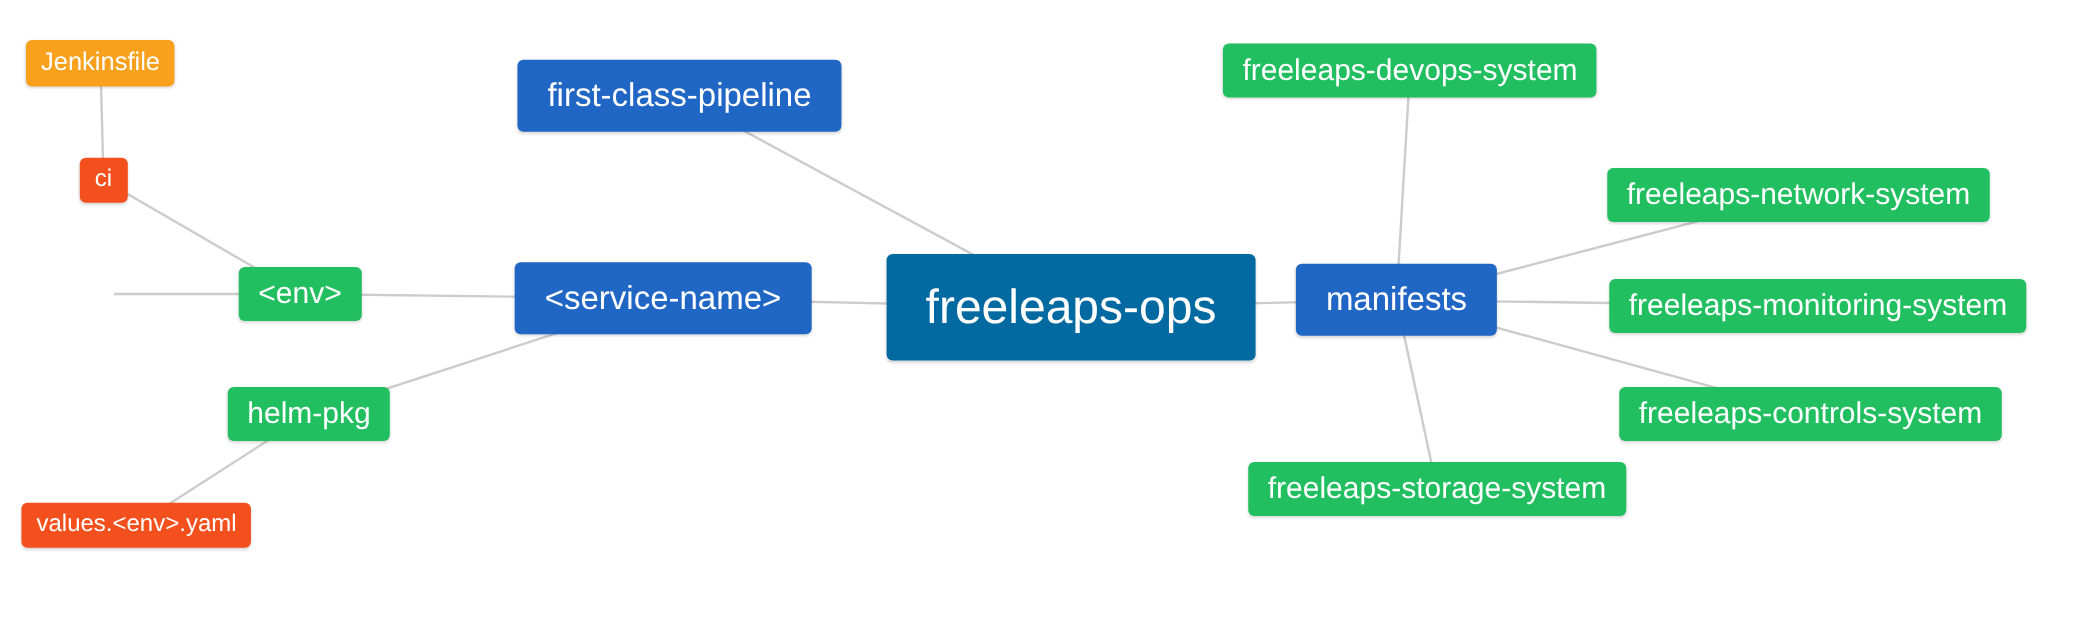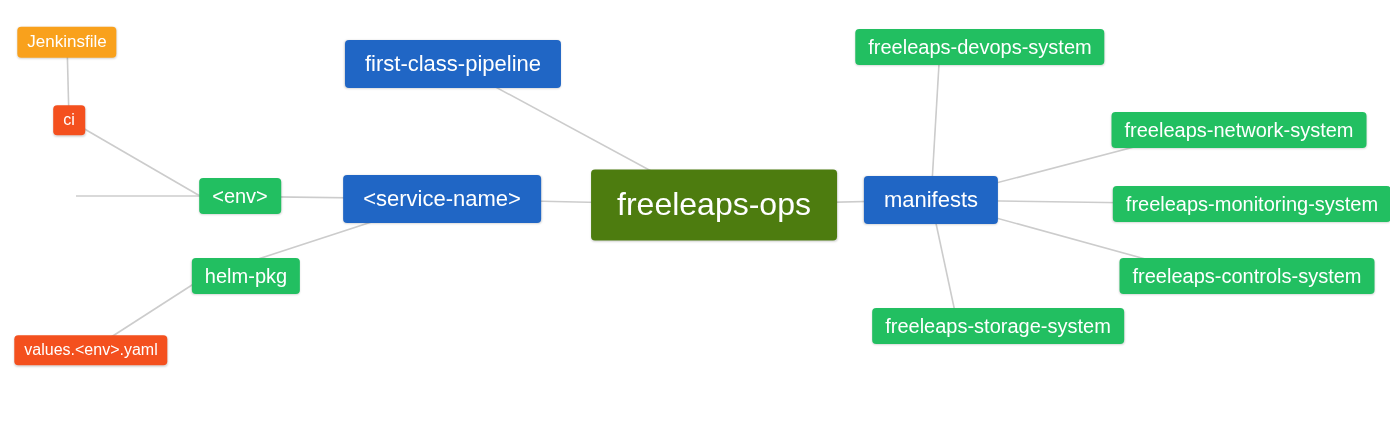--- a/index.html
+++ b/index.html
@@ -33,34 +33,33 @@
     z-index: 2;
     color: #ffffff;
     border-radius: 4px;
     text-align: center;
     white-space: nowrap;
     line-height: 1.1;
     cursor: default;
     box-shadow: 0 1px 2px rgba(0,0,0,0.15);
   }
   .node-root {
-    background: #4d7c0f;
+    background: #0369a1;
     font-size: 32px;
     padding: 18px 26px;
   }
   .node-blue {
     background: #2066c5;
     font-size: 22px;
     padding: 12px 20px;
   }
   .node-green {
     background: #22bf61;
     font-size: 20px;
     padding: 7px 13px;
-    margin-left: 40px;
   }
   .node-red {
     background: #f4501e;
     font-size: 16px;
     padding: 6px 10px;
   }
   .node-orange {
     background: #f9a11c;
     font-size: 17px;
     padding: 6px 10px;

